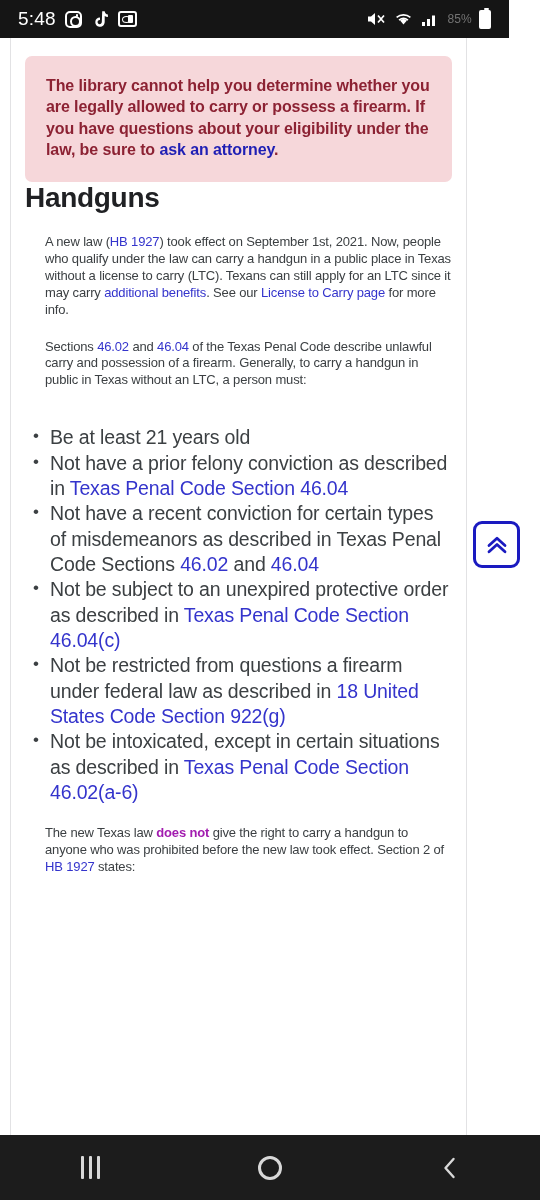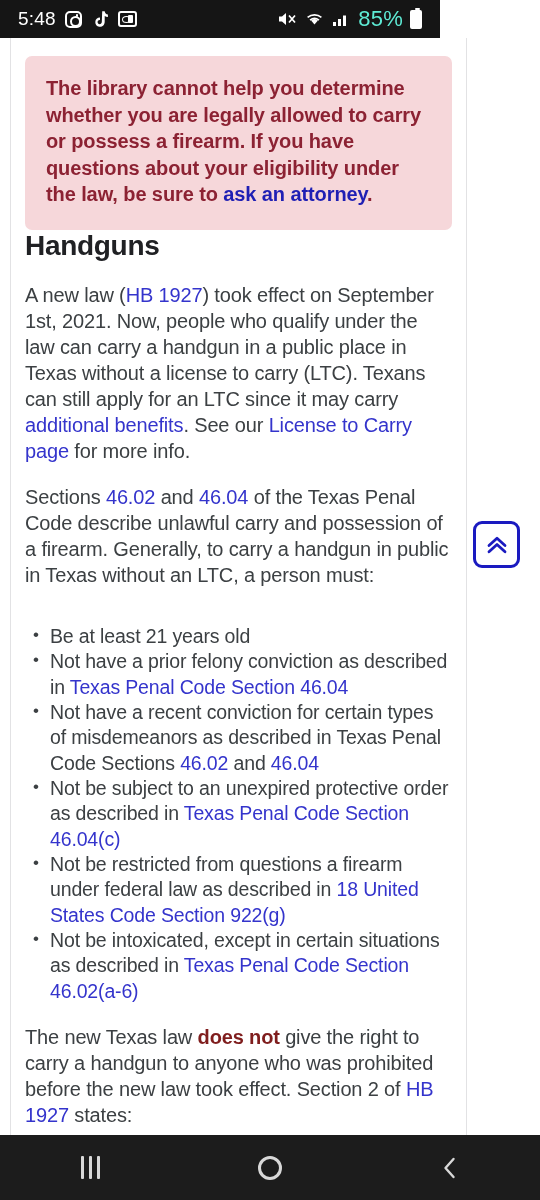--- a/index.html
+++ b/index.html
@@ -6,29 +6,29 @@
   html, body {
     width:540px; height:1200px;
     background:#ffffff;
     font-family:"Liberation Sans", sans-serif;
     overflow:hidden;
   }
   body { position:relative; }
 
   
   .statusbar{
-    position:absolute; top:0; left:0; width:440px; height:38px;
+    position:absolute; top:0; left:0; width:509px; height:38px;
     background:#151515; color:#ffffff;
     display:flex; align-items:center; justify-content:space-between;
     padding:0 18px;
   }
   .sb-left{ display:flex; align-items:center; gap:9px; }
   .sb-time{ font-size:19px; font-weight:400; letter-spacing:.2px; color:#fff; }
   .sb-right{ display:flex; align-items:center; gap:7px; }
-  .sb-battery-txt{ font-size:22px; color:#5eead4; letter-spacing:.2px; }
+  .sb-battery-txt{ font-size:12px; color:#737373; letter-spacing:.2px; }
 
   .ig{ width:17px; height:17px; border:2px solid #fff; border-radius:5px; position:relative; }
   .ig::before{ content:""; position:absolute; width:7px; height:7px; border:2px solid #fff;
                border-radius:50%; top:3px; left:3px; }
   .ig::after{ content:""; position:absolute; width:2.5px; height:2.5px; background:#fff;
               border-radius:50%; top:1.5px; right:1.5px; }
 
   .tt{ width:18px; height:19px; position:relative; }
   .tt svg{ display:block; }
 
@@ -58,41 +58,42 @@
 
   .notice{
     margin-top:18px;
     background:#f6d7da;
     border-radius:7px;
     padding:19px 21px 22px 21px;
   }
   .notice p{
     color:#8c2233;
     font-weight:bold;
-    font-size:20px;
+    font-size:16px;
     line-height:1.33;
     letter-spacing:-.1px;
   }
   .notice a{ color:#1f1fb4; text-decoration:none; font-weight:bold; }
 
   h2.section-title{
     font-size:28px;
     font-weight:bold;
     color:#202124;
     letter-spacing:-.3px;
   }
 
   p.body{
     margin-top:20px;
-    font-size:20px;
+    font-size:13px;
     line-height:1.30;
     color:#3c4043;
     letter-spacing:-.15px;
-  }
-  p.body b{ color:#7f1d1d; font-weight:bold; }
+    margin-left:20px;
+  }
+  p.body b{ color:#a21caf; font-weight:bold; }
   a.lnk{ color:#3434cc; text-decoration:none; }
 
   ul.rules{
     margin-top:36px;
     padding-left:23px;
     list-style:none;
   }
   ul.rules li{
     position:relative;
     font-size:19.5px;

